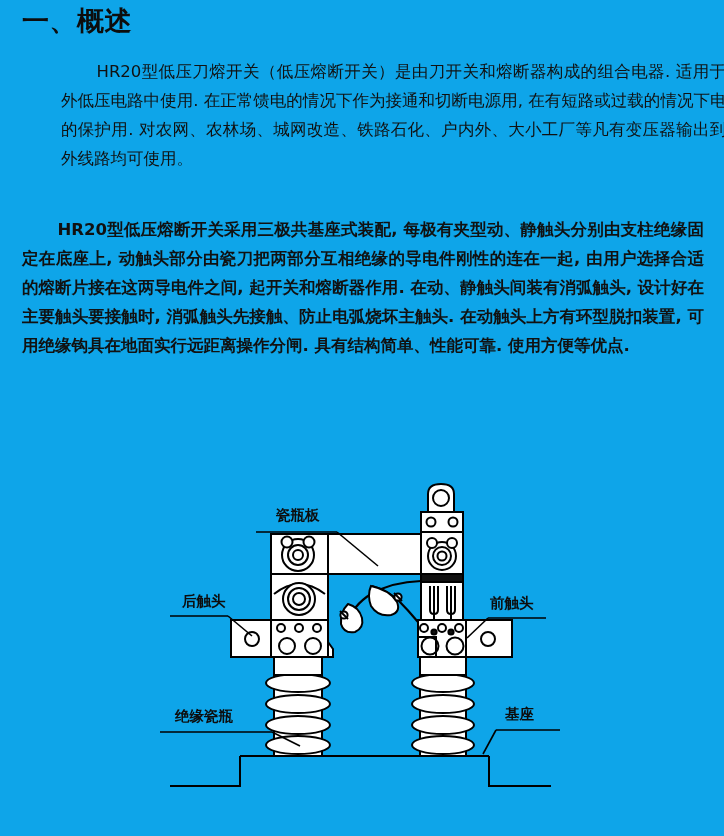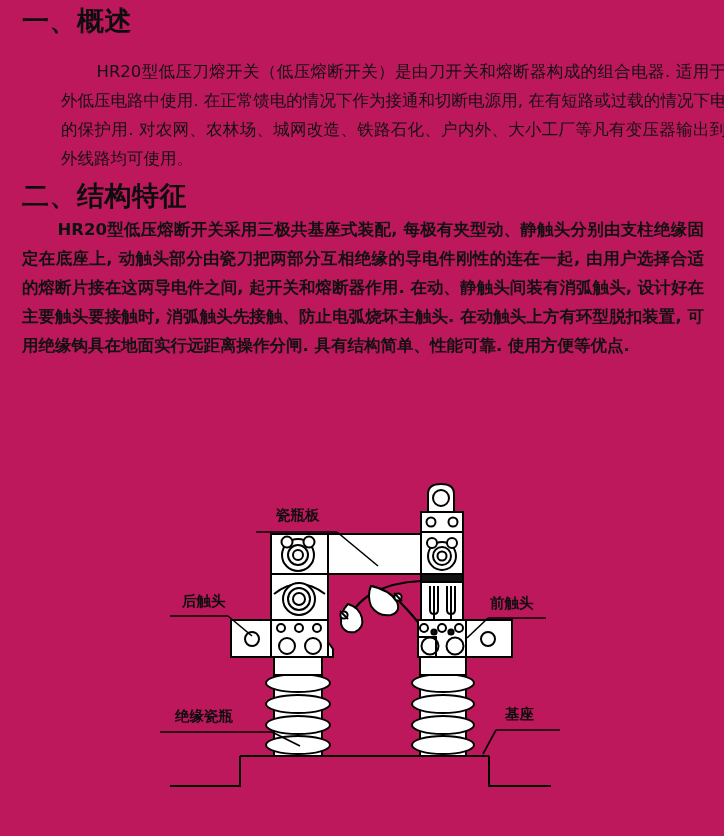--- a/index.html
+++ b/index.html
@@ -12,21 +12,21 @@
     height: 836px;
     position: relative;
     font-family: "DejaVu Sans", "Liberation Sans", sans-serif;
     color: #111111;
     overflow: hidden;
   }
   .page {
     position: relative;
     width: 724px;
     height: 836px;
-    background: #be185d;
+    background: #0ea5e9;
   }
 
   
   .section-heading {
     position: absolute;
     left: 22px;
     font-size: 27px;
     font-weight: 700;
     letter-spacing: 0.5px;
     line-height: 1.1;
@@ -74,21 +74,20 @@
   }
 </style>
 </head>
 <body>
 
 <div class="page">
 
   <div class="section-heading" id="heading-1">一、概述</div>
   <div class="body-paragraph" id="paragraph-1">HR20型低压刀熔开关（低压熔断开关）是由刀开关和熔断器构成的组合电器. 适用于户外低压电路中使用. 在正常馈电的情况下作为接通和切断电源用, 在有短路或过载的情况下电路的保护用. 对农网、农林场、城网改造、铁路石化、户内外、大小工厂等凡有变压器输出到户外线路均可使用。</div>
 
-  <div class="section-heading" id="heading-2">二、结构特征</div>
   <div class="body-paragraph" id="paragraph-2">HR20型低压熔断开关采用三极共基座式装配, 每极有夹型动、静触头分别由支柱绝缘固定在底座上, 动触头部分由瓷刀把两部分互相绝缘的导电件刚性的连在一起, 由用户选择合适的熔断片接在这两导电件之间, 起开关和熔断器作用. 在动、静触头间装有消弧触头, 设计好在主要触头要接触时, 消弧触头先接触、防止电弧烧坏主触头. 在动触头上方有环型脱扣装置, 可用绝缘钩具在地面实行远距离操作分闸. 具有结构简单、性能可靠. 使用方便等优点.</div>
 
 
   <div class="diagram-wrap">
     <svg class="diagram-svg" viewBox="0 0 724 338" xmlns="http://www.w3.org/2000/svg">
       <g fill="none" stroke="#000000" stroke-width="2" stroke-linecap="butt" stroke-linejoin="miter">
 
         <g>
           <rect x="271" y="52" width="57" height="40" fill="#ffffff"></rect>
           <circle cx="298" cy="73" r="16" fill="#ffffff"></circle>

